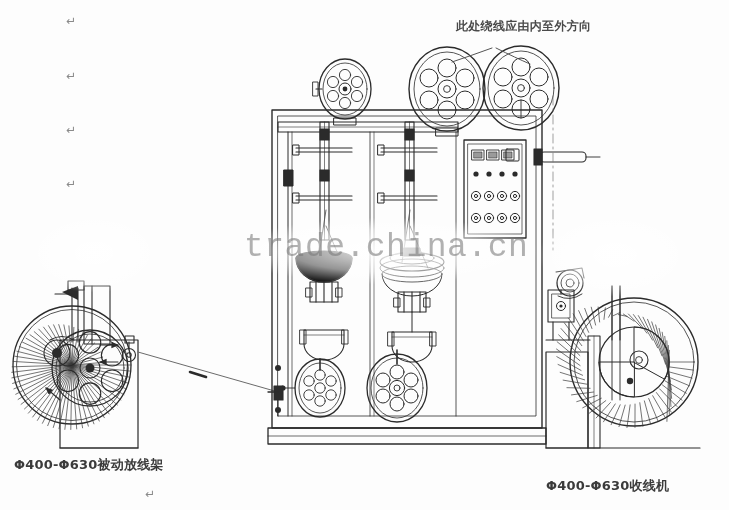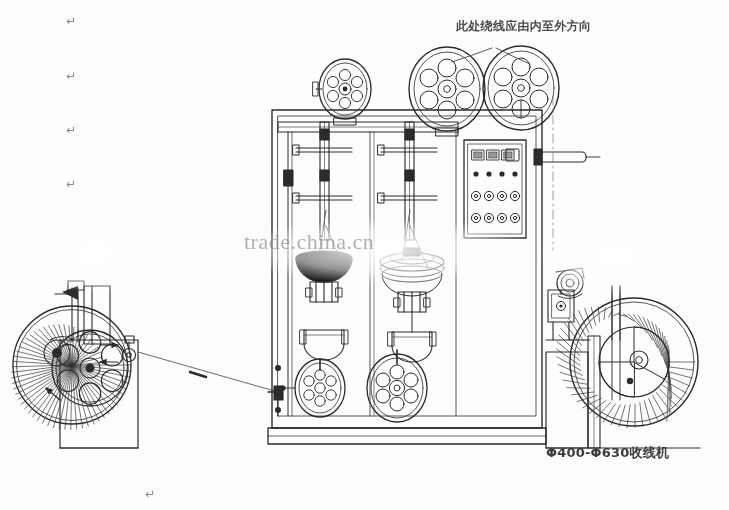--- a/index.html
+++ b/index.html
@@ -50,22 +50,22 @@
     font-size: 12px;
     font-weight: 700;
     color: #4a4a4a;
     white-space: nowrap;
     letter-spacing: 0.3px;
   }
   #watermark {
     position: absolute;
     left: 244px;
     top: 229px;
-    font-family: Liberation Serif, serif;
-    font-size: 22px;
+    font-family: Liberation Mono, monospace;
+    font-size: 33px;
     font-weight: 400;
     color: rgba(120,120,120,0.58);
     letter-spacing: 0.5px;
     user-select: none;
     white-space: nowrap;
   }
   .haze {
     position: absolute;
     pointer-events: none;
     background: radial-gradient(ellipse at center, rgba(255,255,255,0.92) 0%, rgba(255,255,255,0.55) 45%, rgba(255,255,255,0) 72%);
@@ -568,21 +568,22 @@
   </svg>
 
   <div class="haze" style="left:28px; top:214px; width:132px; height:78px;"></div>
   <div class="haze" style="left:540px; top:214px; width:150px; height:82px;"></div>
   <div class="haze" style="left:236px; top:218px; width:300px; height:66px;"></div>
 
   <div id="watermark">trade.china.cn</div>
 
   <div class="annotation-top" style="left:424px; top:18px;padding-left:32px;">此处绕线应由内至外方向</div>
 
-  <div class="caption" style="left:546px; top:444px;">Φ400-Φ630收线机</div>
+  <div class="caption" style="left:14px; top:456px;">Φ400-Φ630被动放线架</div>
+  <div class="caption" style="left:546px; top:477px;">Φ400-Φ630收线机</div>
 
   <div class="pilcrow" style="left:66px; top:14px;">↵</div>
   <div class="pilcrow" style="left:66px; top:69px;">↵</div>
   <div class="pilcrow" style="left:66px; top:123px;">↵</div>
   <div class="pilcrow" style="left:66px; top:177px;">↵</div>
   <div class="pilcrow" style="left:145px; top:487px;">↵</div>
 
 </div>
 
 </body></html>

